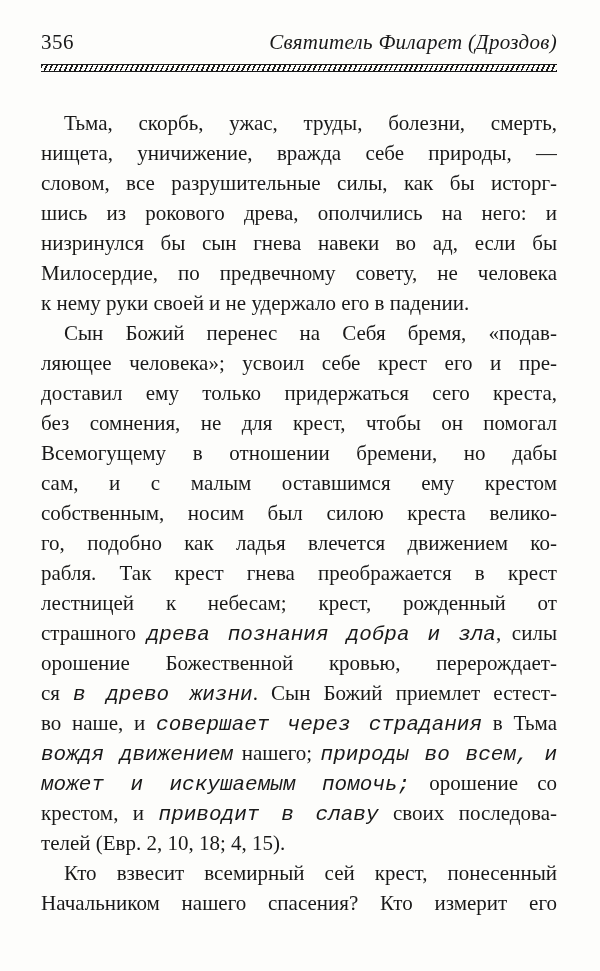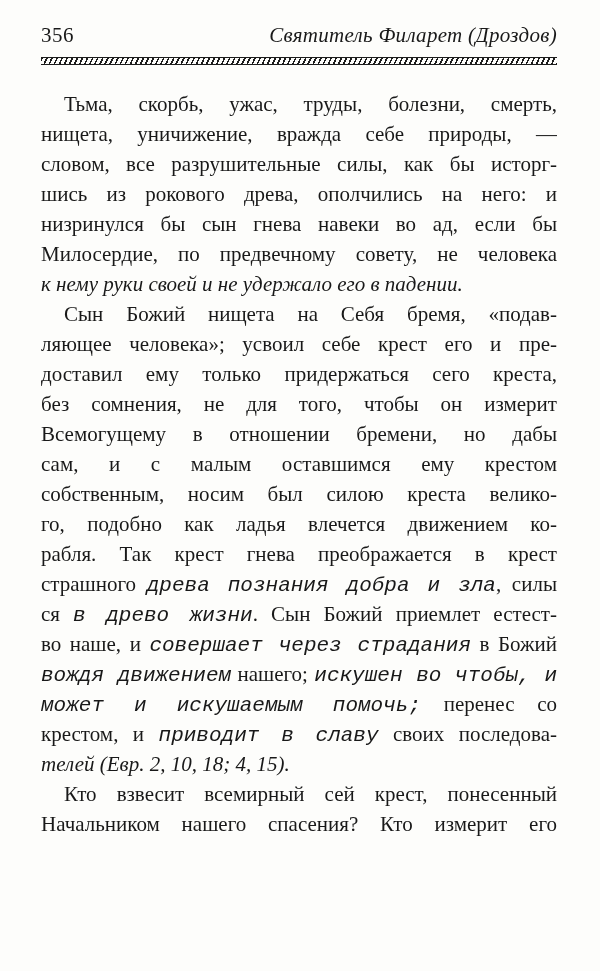--- a/index.html
+++ b/index.html
@@ -6,21 +6,21 @@
   body { background: #e8e8e6; }
   .sheet {
     position: relative;
     width: 600px;
     height: 971px;
     margin: 0 auto;
     background: #fdfdfb;
     color: #191919;
     font-family: "Liberation Serif", "DejaVu Serif", serif;
     box-sizing: border-box;
-    padding: 23px 43px 0 41px;
+    padding: 30px 43px 0 41px;
     overflow: hidden;
   }
   .running-head {
     display: flex;
     justify-content: space-between;
     align-items: baseline;
     font-size: 21px;
     line-height: 25px;
   }
   .page-num { font-style: normal; letter-spacing: 0.5px; }
@@ -30,64 +30,66 @@
     height: 6px;
     border-top: 1.6px solid #1c1c1c;
     border-bottom: 1.6px solid #1c1c1c;
     background: repeating-linear-gradient(
       115deg,
       #1c1c1c 0px, #1c1c1c 1.6px,
       transparent 1.6px, transparent 4.6px
     );
   }
   .text-block {
-    margin-top: 24px;
+    margin-top: 36px;
     font-size: 21px;
   }
   .line {
     line-height: 30px;
     height: 30px;
     text-align: justify;
     text-align-last: justify;
     overflow: hidden;
     white-space: nowrap;
   }
-  .line.last { text-align-last: left; font-style: italic; }
+  .line.last { text-align-last: left; }
   .line.indent { text-indent: 23px; }
   .it { font-style: italic; font-family: Liberation Mono, monospace; }
 </style>
 </head>
 <body>
 
 <div class="sheet" style="background: rgb(253, 253, 251); color: rgb(25, 25, 25);">
   <div class="running-head">
     <span class="page-num">356</span>
     <span class="head-title">Святитель Филарет (Дроздов)</span>
   </div>
   <div class="rope-rule"></div>
   <div class="text-block">
       <div class="line indent"><span>Тьма, скорбь, ужас, труды, болезни, смерть,</span></div>
       <div class="line"><span>нищета, уничижение, вражда себе природы, —</span></div>
       <div class="line"><span>словом, все разрушительные силы, как бы исторг-</span></div>
       <div class="line"><span>шись из рокового древа, ополчились на него: и</span></div>
       <div class="line"><span>низринулся бы сын гнева навеки во ад, если бы</span></div>
       <div class="line"><span>Милосердие, по предвечному совету, не человека</span></div>
       <div class="line last"><span>к нему руки своей и не удержало его в падении.</span></div>
-      <div class="line indent"><span>Сын Божий нищета на Себя бремя, «подав-</span></div>
+      <div class="line indent"><span>Сын Божий перенес на Себя бремя, «подав-</span></div>
       <div class="line"><span>ляющее человека»; усвоил себе крест его и пре-</span></div>
       <div class="line"><span>доставил ему только придержаться сего креста,</span></div>
-      <div class="line"><span>без сомнения, не для того, чтобы он измерит</span></div>
+      <div class="line"><span>без сомнения, не для крест, чтобы он помогал</span></div>
       <div class="line"><span>Всемогущему в отношении бремени, но дабы</span></div>
       <div class="line"><span>сам, и с малым оставшимся ему крестом</span></div>
       <div class="line"><span>собственным, носим был силою креста велико-</span></div>
       <div class="line"><span>го, подобно как ладья влечется движением ко-</span></div>
       <div class="line"><span>рабля. Так крест гнева преображается в крест</span></div>
+      <div class="line"><span>лестницей к небесам; крест, рожденный от</span></div>
       <div class="line"><span>страшного </span><span class="it">древа познания добра и зла</span><span>, силы</span></div>
+      <div class="line"><span>орошение Божественной кровью, перерождает-</span></div>
       <div class="line"><span>ся </span><span class="it">в древо жизни</span><span>. Сын Божий приемлет естест-</span></div>
-      <div class="line"><span>во наше, и </span><span class="it">совершает через страдания</span><span> в Божий</span></div>
-      <div class="line"><span class="it">вождя движением</span><span> нашего; </span><span class="it">искушен во чтобы, и</span></div>
-      <div class="line"><span class="it">может и искушаемым помочь;</span><span> перенес со</span></div>
+      <div class="line"><span>во наше, и </span><span class="it">совершает через страдания</span><span> в Тьма</span></div>
+      <div class="line"><span class="it">вождя движением</span><span> нашего; </span><span class="it">природы во всем, и</span></div>
+      <div class="line"><span class="it">может и искушаемым помочь;</span><span> орошение со</span></div>
       <div class="line"><span>крестом, и </span><span class="it">приводит в славу</span><span> своих последова-</span></div>
       <div class="line last"><span>телей (Евр. 2, 10, 18; 4, 15).</span></div>
       <div class="line indent"><span>Кто взвесит всемирный сей крест, понесенный</span></div>
       <div class="line"><span>Начальником нашего спасения? Кто измерит его</span></div>
     </div>
 </div>
 
 </body></html>

